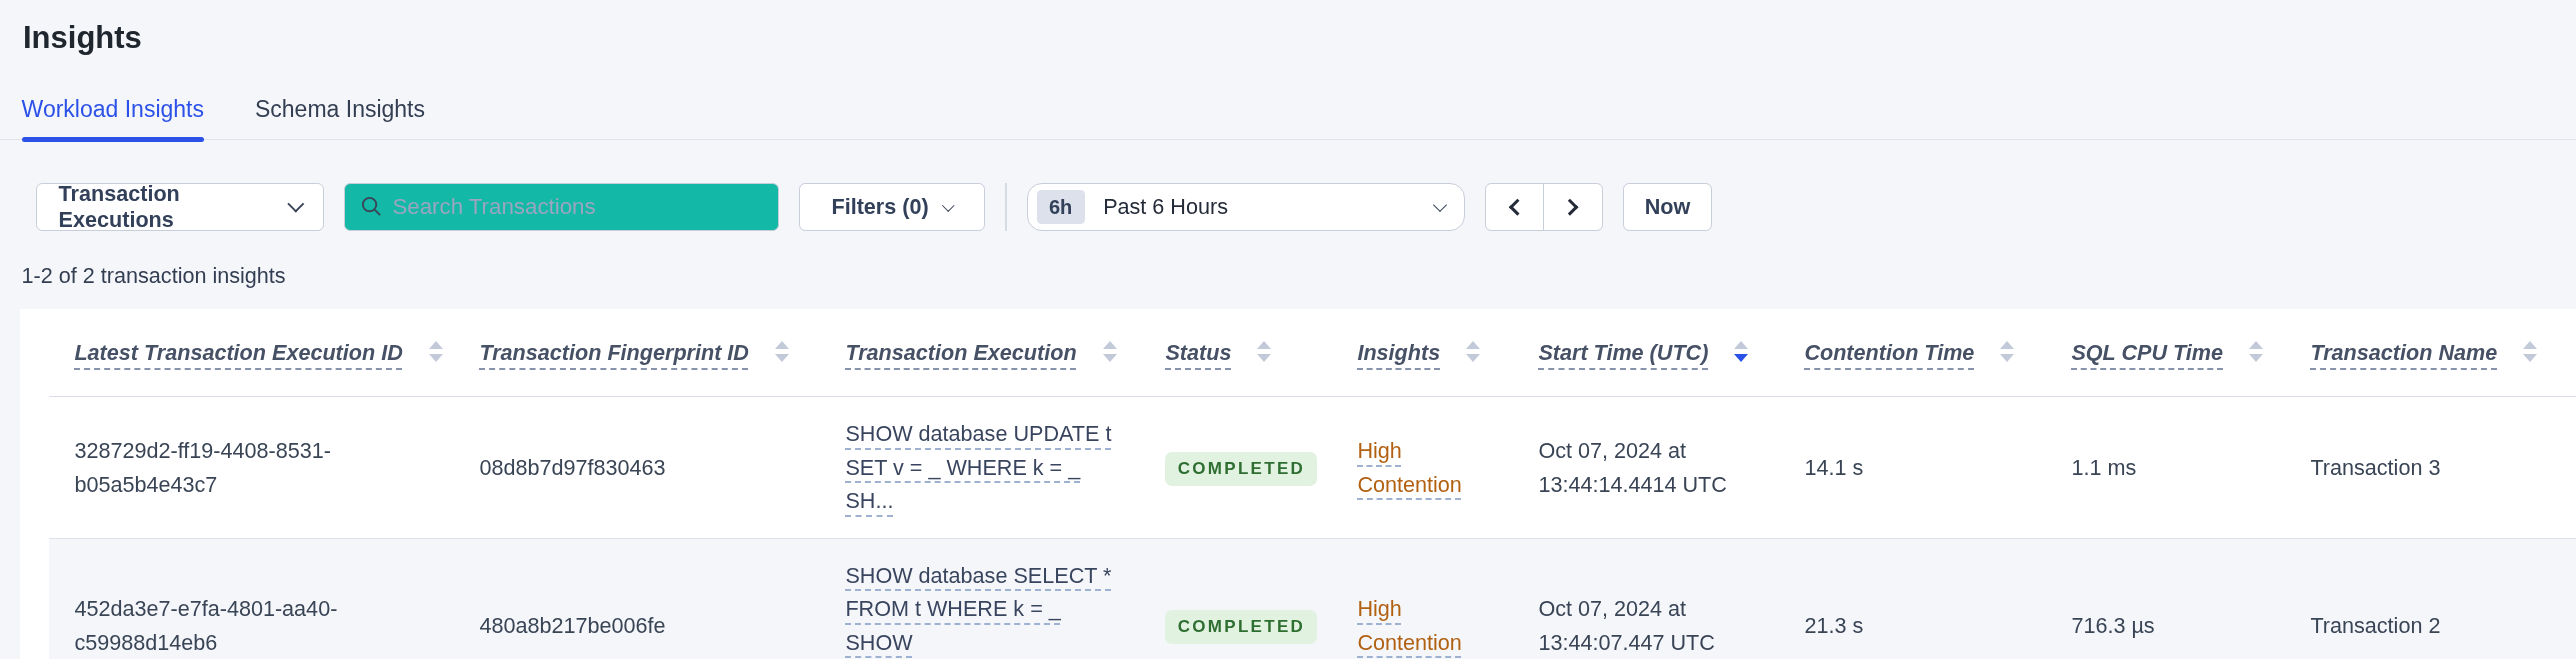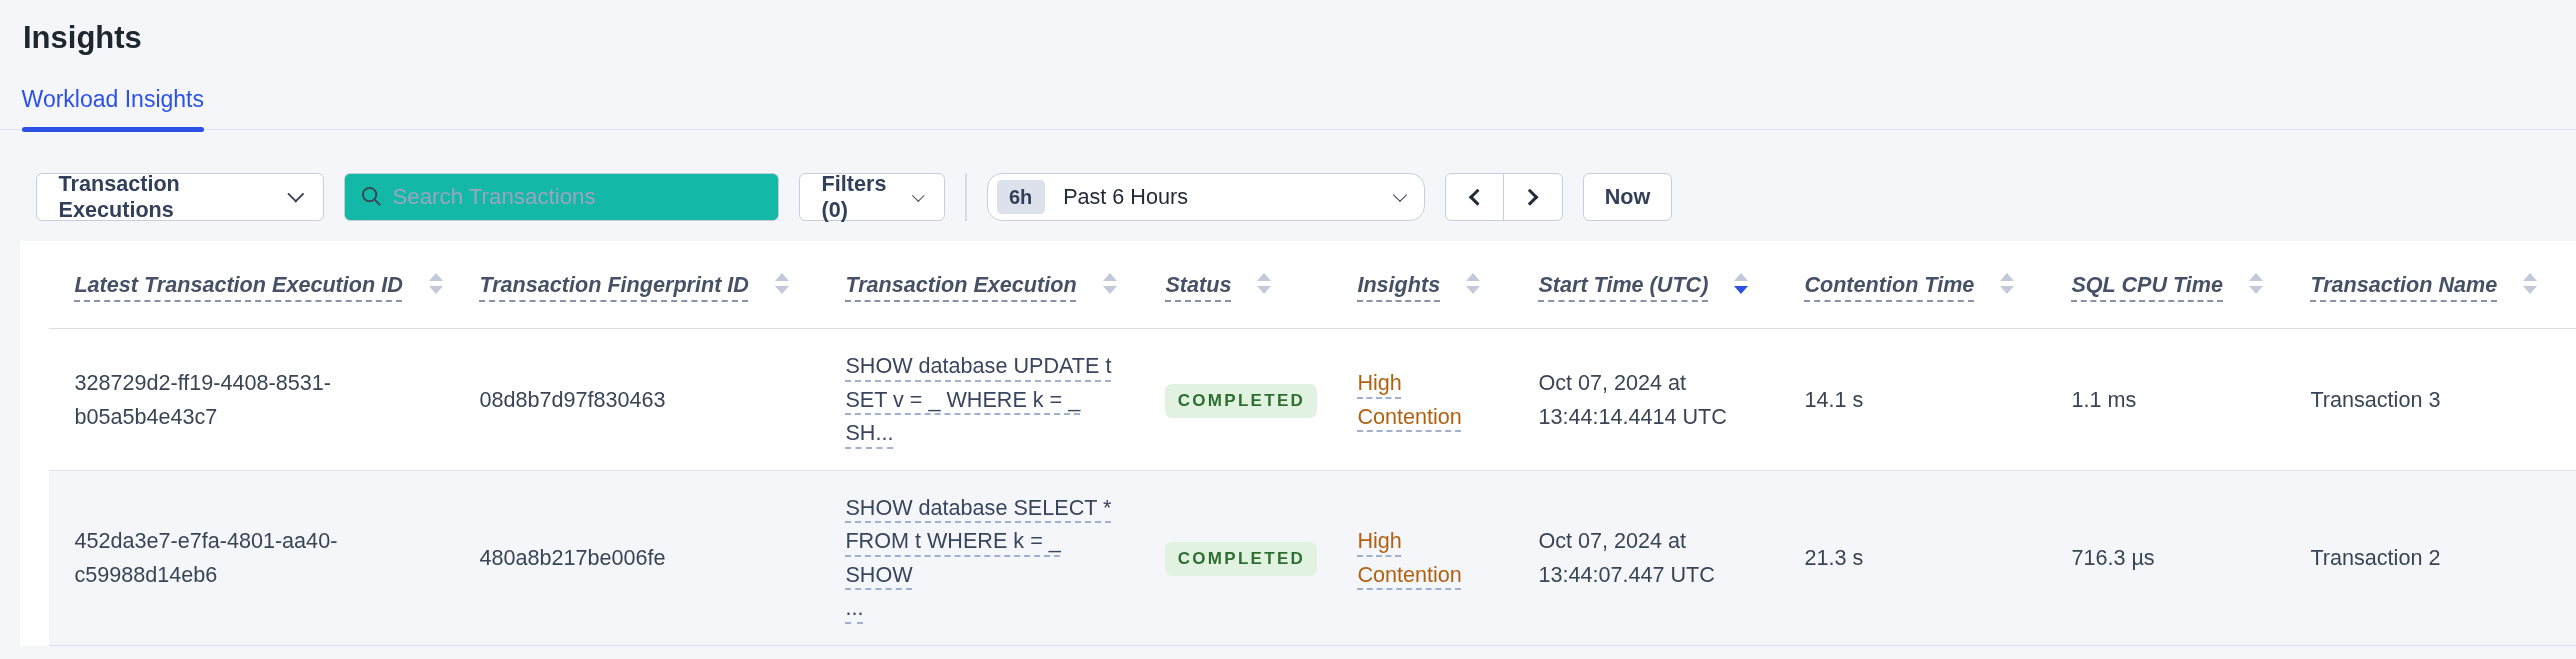--- a/index.html
+++ b/index.html
@@ -14,21 +14,21 @@
 
   
   .page-title {
     margin:18.5px 0 0 23px;
     font-size:31px; font-weight:700; color:#20262e; line-height:1.2;
   }
 
   
   .tabs {
     display:flex; gap:51px;
-    margin-top:31px; padding-left:21.6px;
+    margin-top:41px; padding-left:21.6px;
     border-bottom:1.5px solid #e0e3eb;
   }
   .tab {
     font-size:23px; font-weight:500; color:#333e52;
     padding-bottom:17px; cursor:pointer; position:relative; line-height:1.1;
   }
   .tab.active { color:#2b51e8; }
   .tab.active::after {
     content:""; position:absolute; left:0; right:0; bottom:-3.1px;
     height:5.4px; background:#2b51e8; border-radius:3.1px;
@@ -56,21 +56,21 @@
     width:435px; height:48px; background:#14b8a6;
     border:1.5px solid #c7cdd9; border-radius:6.2px;
     display:flex; align-items:center; padding:0 15.4px; gap:9px;
   }
   .search-box input {
     border:none; outline:none; flex:1;
     font-family:"Liberation Sans", sans-serif;
     font-size:22.3px; color:#394455; background:transparent;
   }
   .search-box input::placeholder { color:#9aa5c0; }
-  .filters-btn { width:146px; }
+  .filters-btn { width:186px; }
   .v-divider { width:1.5px; height:48px; background:#d7dbe5; flex:none; }
   .time-picker {
     width:438px; height:48px; background:#fff;
     border:1.5px solid #c7cdd9; border-radius:15px;
     display:flex; align-items:center; padding:0 18.5px 0 9.2px; gap:18.5px;
     cursor:pointer;
   }
   .time-chip {
     background:#dce1ec; color:#33405a; border-radius:4.6px;
     font-size:20px; font-weight:700;
@@ -174,20 +174,23 @@
 <body>
 
 <div class="page">
 
   <h1 class="page-title">Insights</h1>
 
   <div class="tabs">
     <div class="tab active">
       <span>Workload Insights</span>
     </div>
+    <div class="tab">
+      <span>Schema Insights</span>
+    </div>
   </div>
 
   <div class="toolbar">
     <div class="btn type-dropdown">
       <span>Transaction Executions</span>
       <span class="chev-down"></span>
     </div>
 
     <div class="search-box">
       <svg width="23" height="23" viewBox="0 0 24 24">
@@ -217,20 +220,21 @@
       <div class="btn">
         <span class="chev-right"></span>
       </div>
     </div>
 
     <div class="btn now-btn">
       <span>Now</span>
     </div>
   </div>
 
+  <div class="summary">1-2 of 2 transaction insights</div>
 
   <div class="card">
     <table>
       <colgroup>
         <col style="width:405px">
           <col style="width:366px">
           <col style="width:320px">
         <col style="width:192px">
           <col style="width:181px">
           <col style="width:266px">

